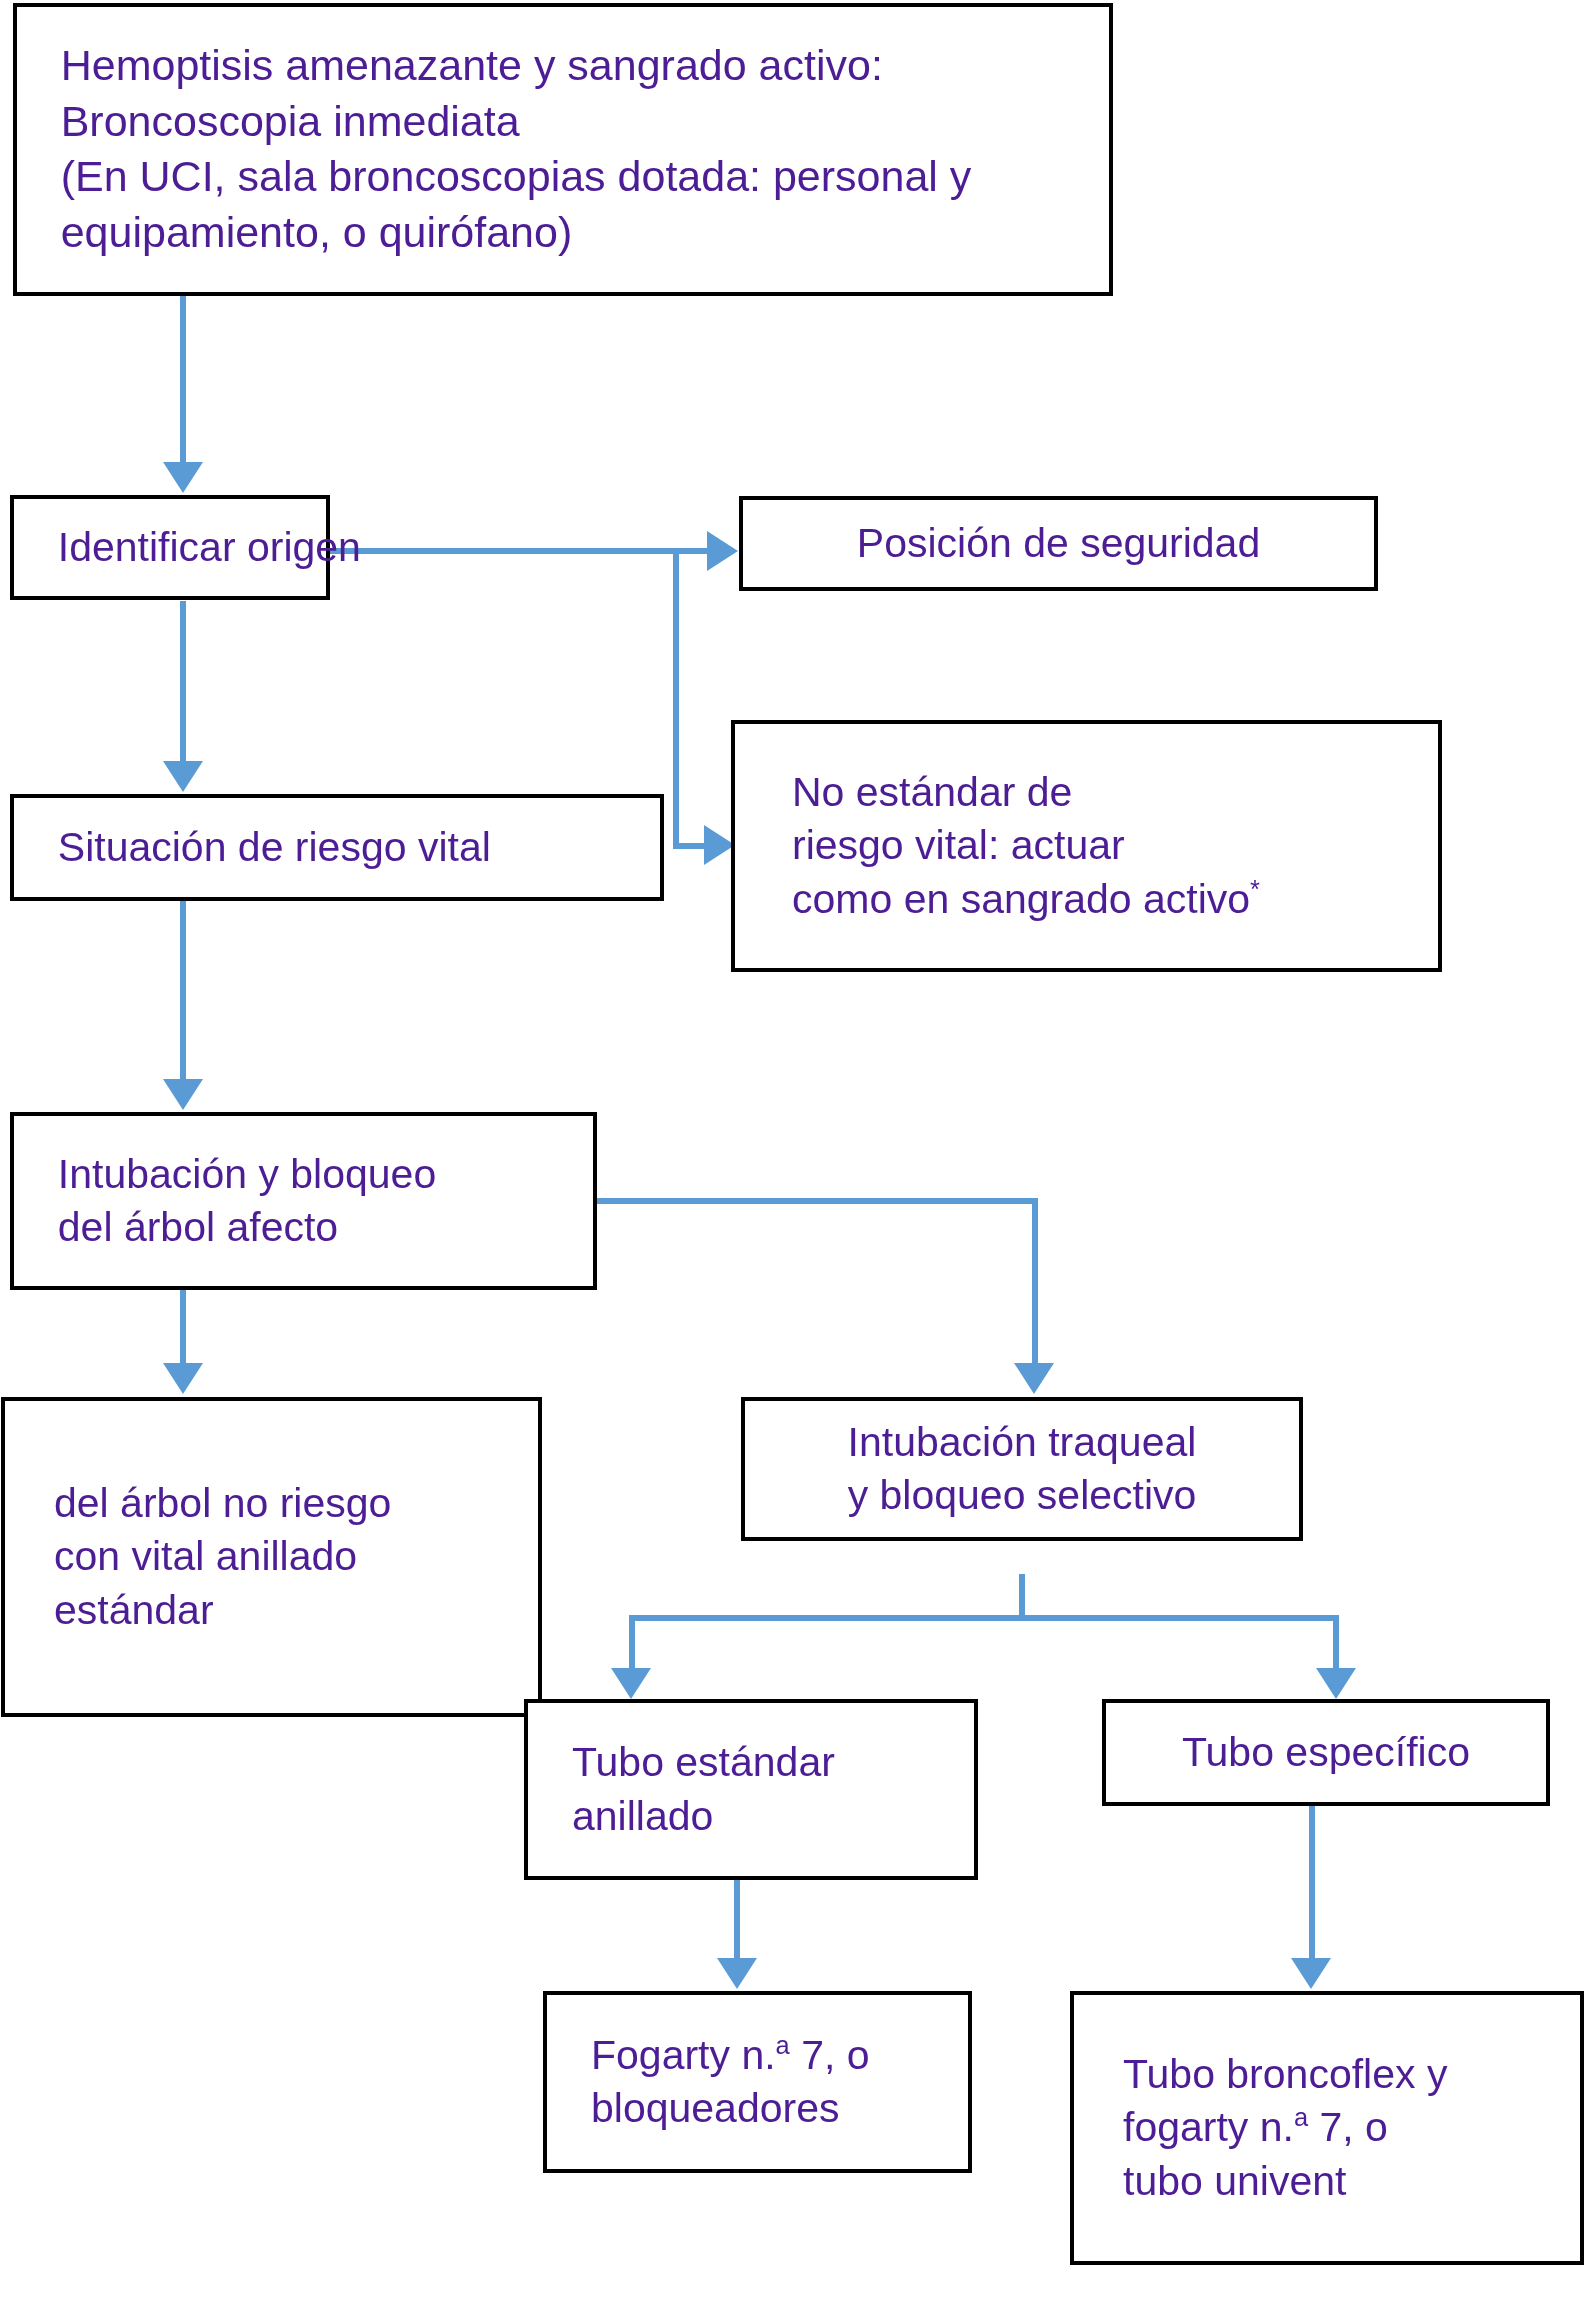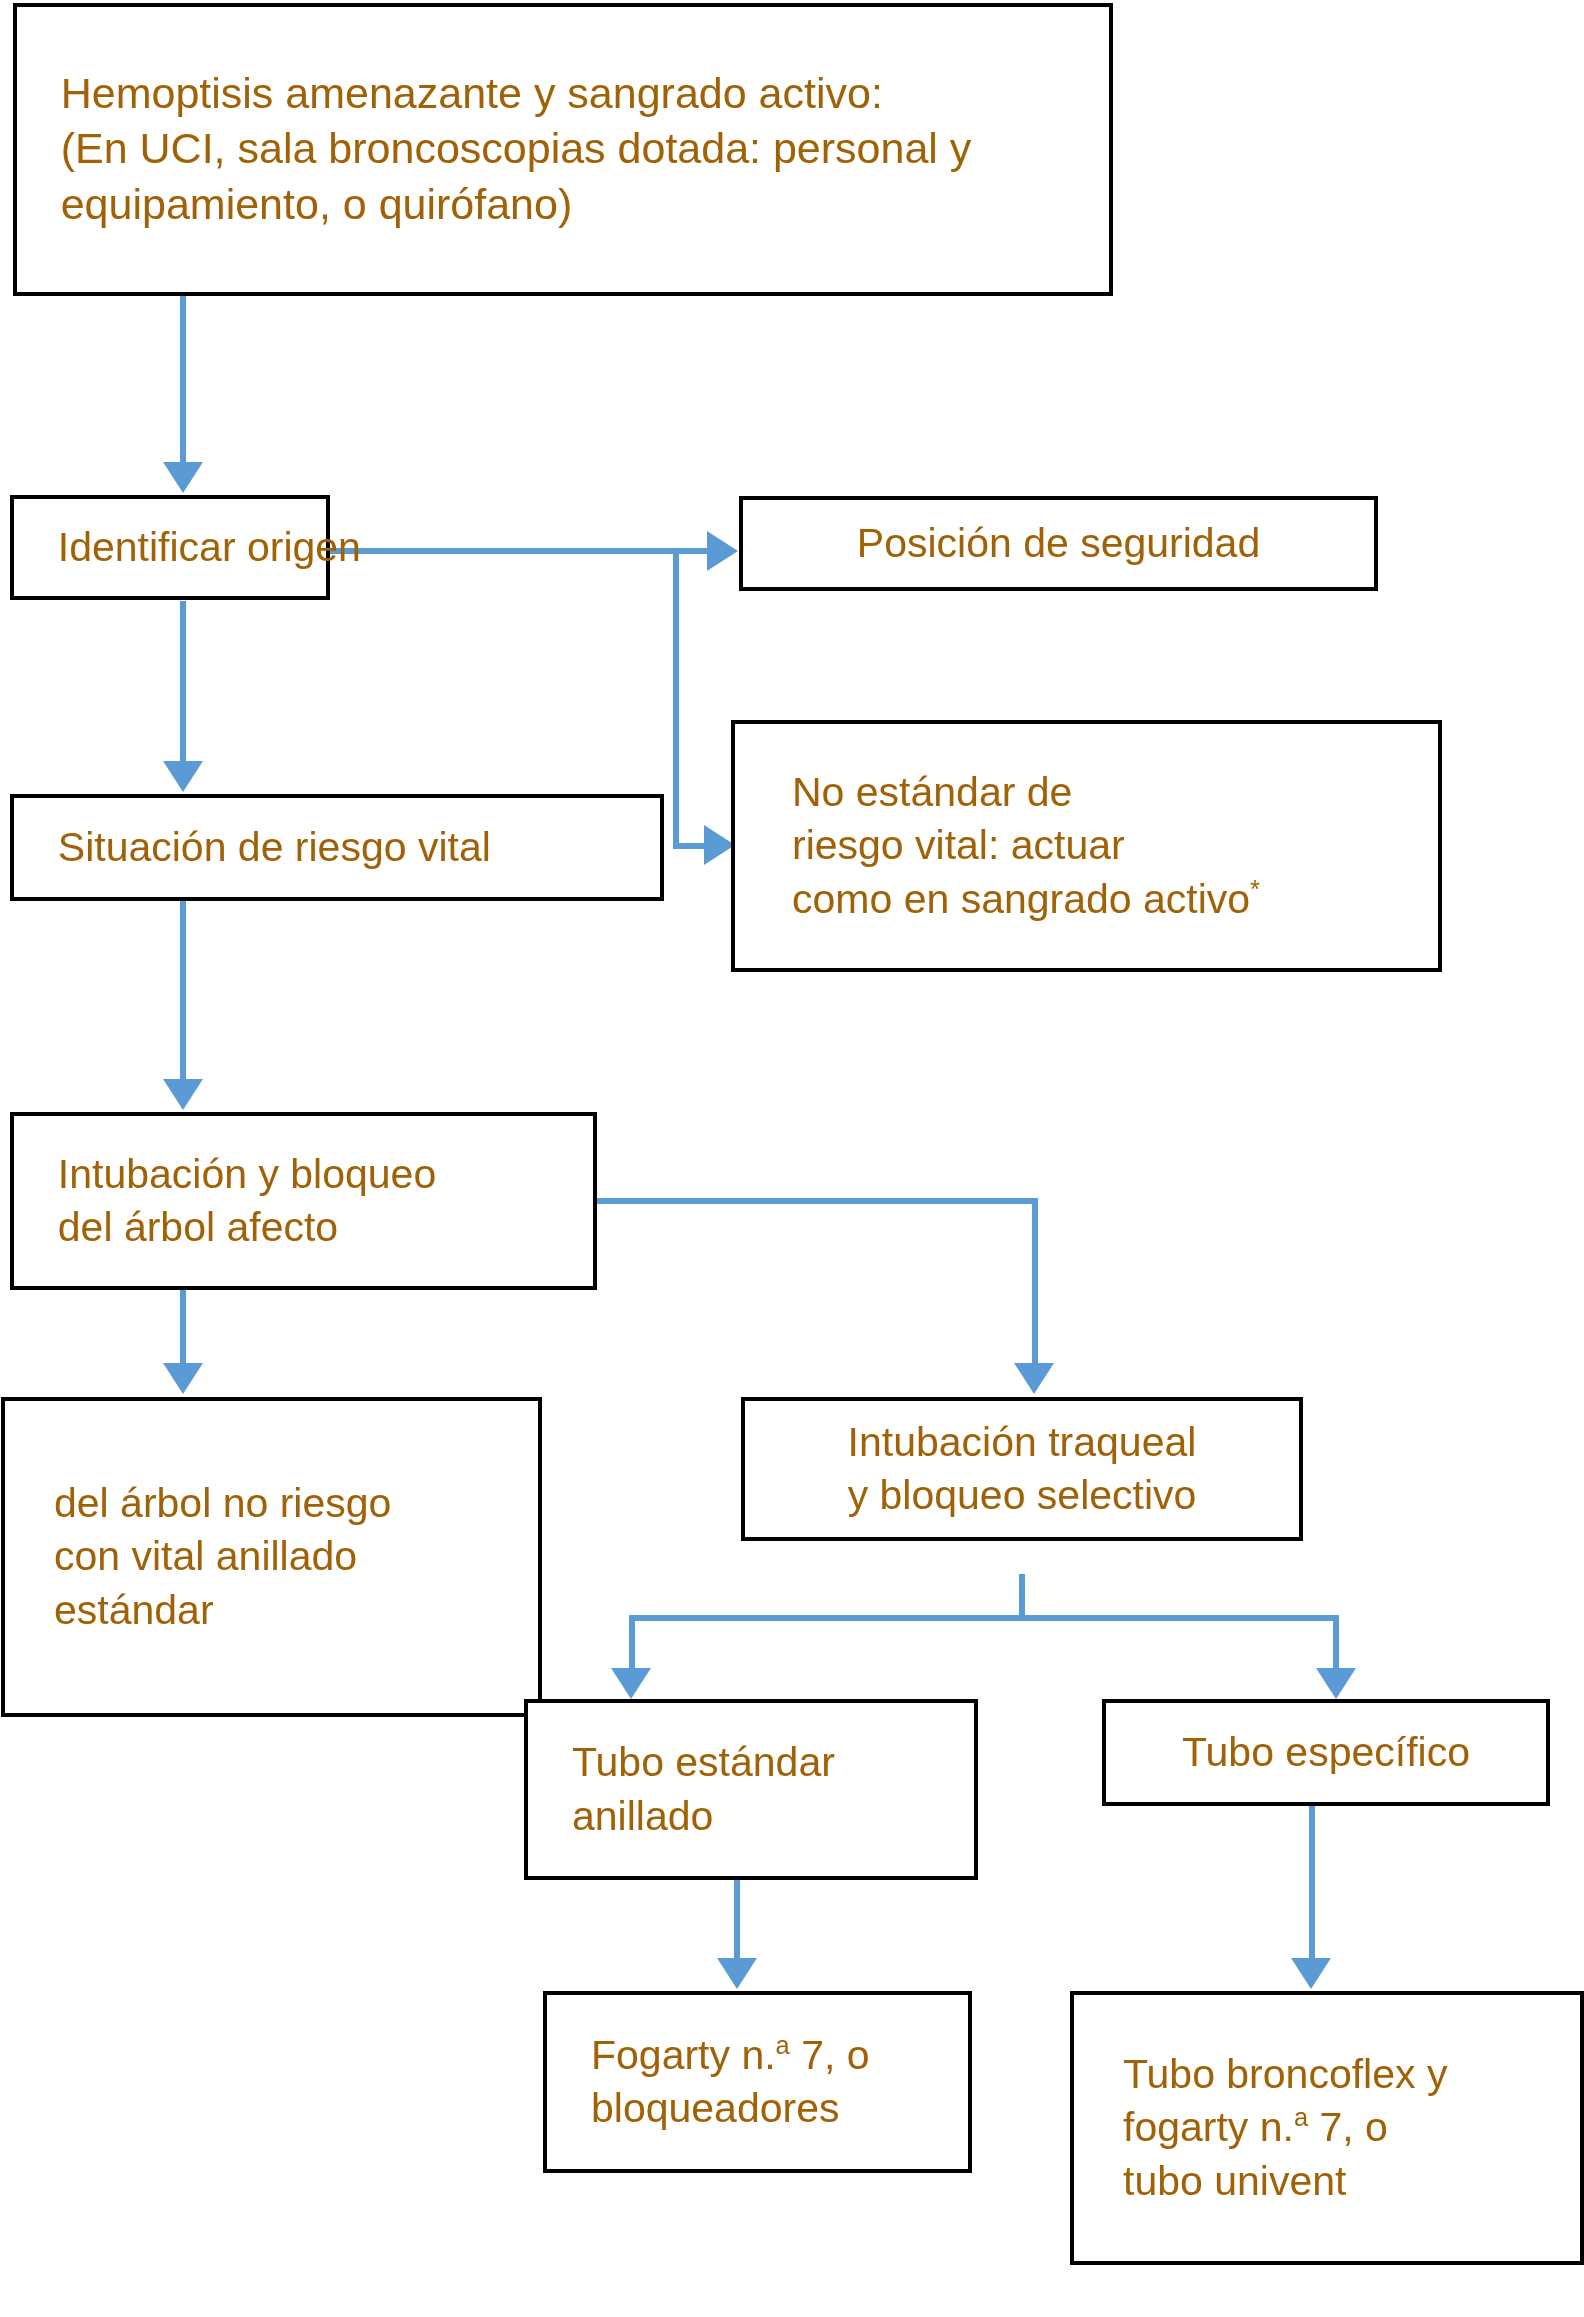--- a/index.html
+++ b/index.html
@@ -16,21 +16,21 @@
     overflow: hidden;
   }
   .node {
     position: absolute;
     box-sizing: border-box;
     border: 4.9px solid #000000;
     background: #ffffff;
     display: flex;
     flex-direction: column;
     justify-content: center;
-    color: #a16207;
+    color: #4c1d95;
     line-height: 1.30;
     z-index: 3;
   }
   .node .line { display: block; white-space: pre; }
   .node.left   { align-items: flex-start; text-align: left; }
   .node.center { align-items: center; text-align: center; }
   .pad-l  { padding-left: 44px; padding-right: 17.6px; }
   .pad-l2 { padding-left: 57px; padding-right: 17.6px; }
   .pad-l3 { padding-left: 49px; padding-right: 17.6px; }
 
@@ -107,20 +107,21 @@
   <div class="arrow-down" style="left:1316px; top:1668px;"></div>
 
   <div class="conn vline" style="left:734px; top:1880px; height:80px;"></div>
   <div class="arrow-down" style="left:717px; top:1958px;"></div>
 
   <div class="conn vline" style="left:1309px; top:1805px; height:155px;"></div>
   <div class="arrow-down" style="left:1291px; top:1958px;"></div>
 
   <div class="node left pad-l" id="n-top">
     <span class="line">Hemoptisis amenazante y sangrado activo:</span>
+    <span class="line">Broncoscopia inmediata</span>
     <span class="line">(En UCI, sala broncoscopias dotada: personal y</span>
     <span class="line">equipamiento, o quirófano)</span>
   </div>
 
   <div class="node left pad-l" id="n-ident">
     <span class="line">Identificar origen</span>
   </div>
 
   <div class="node center" id="n-posic">
     <span class="line">Posición de seguridad</span>

